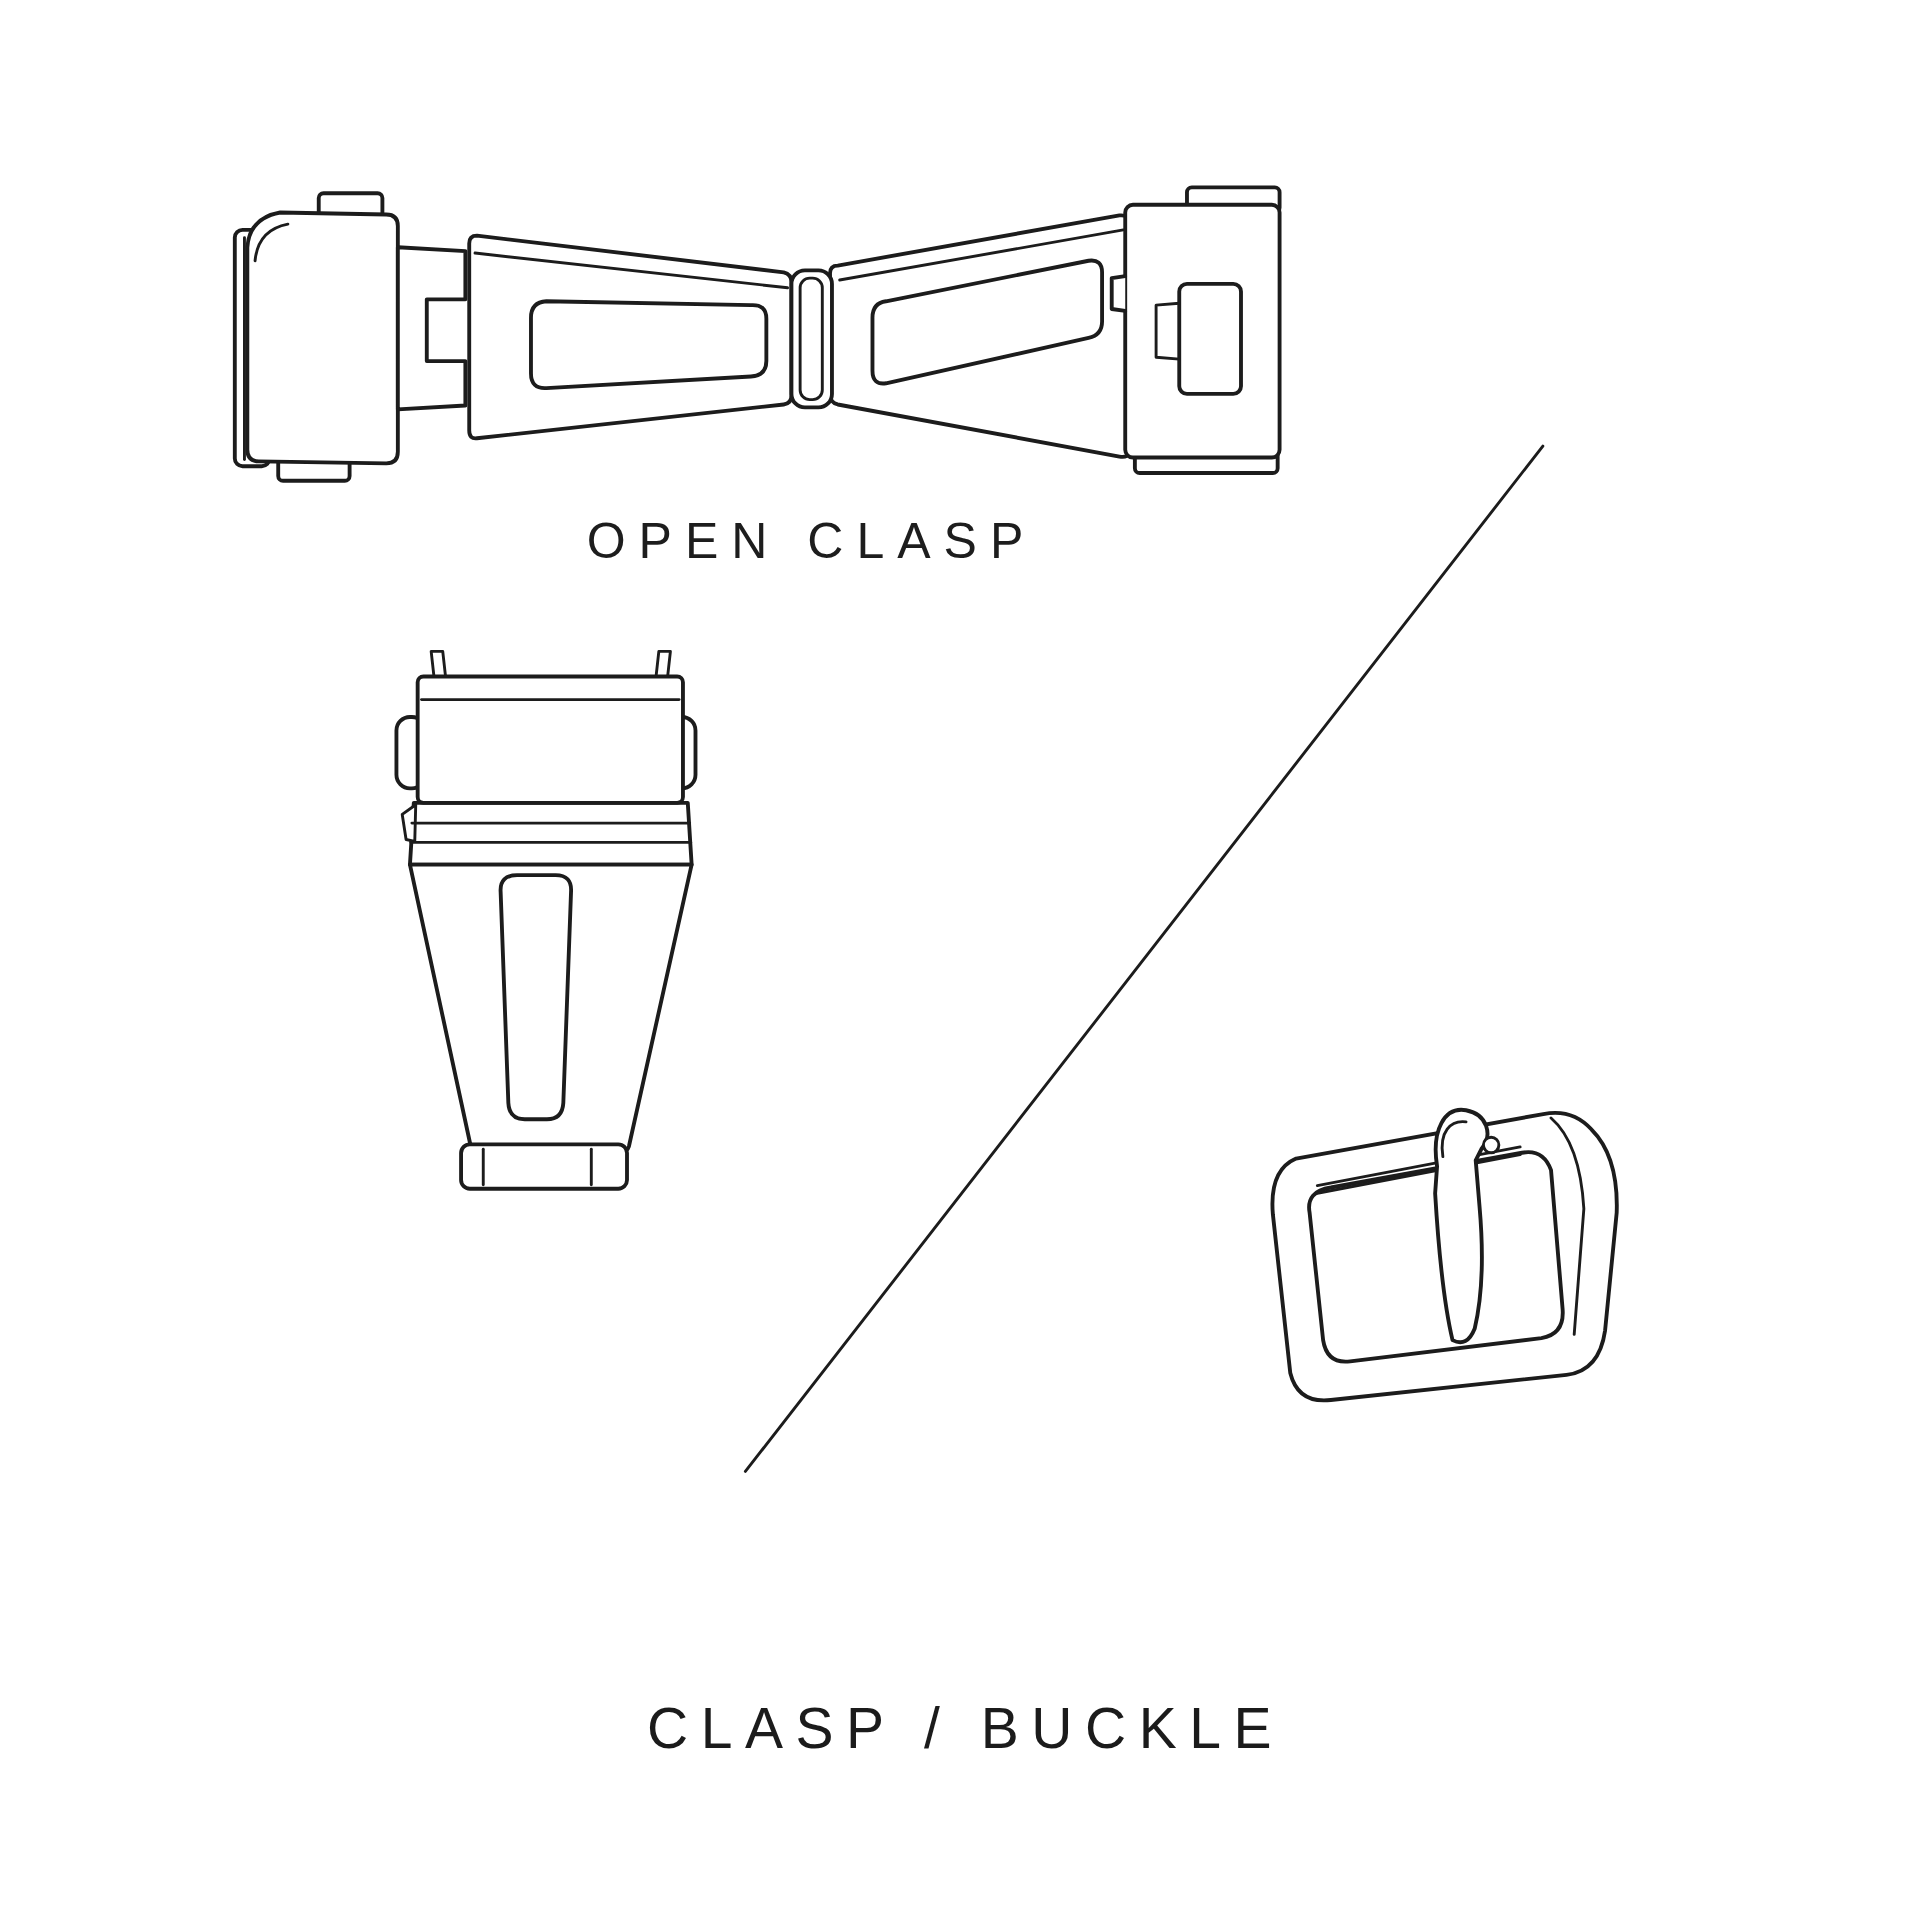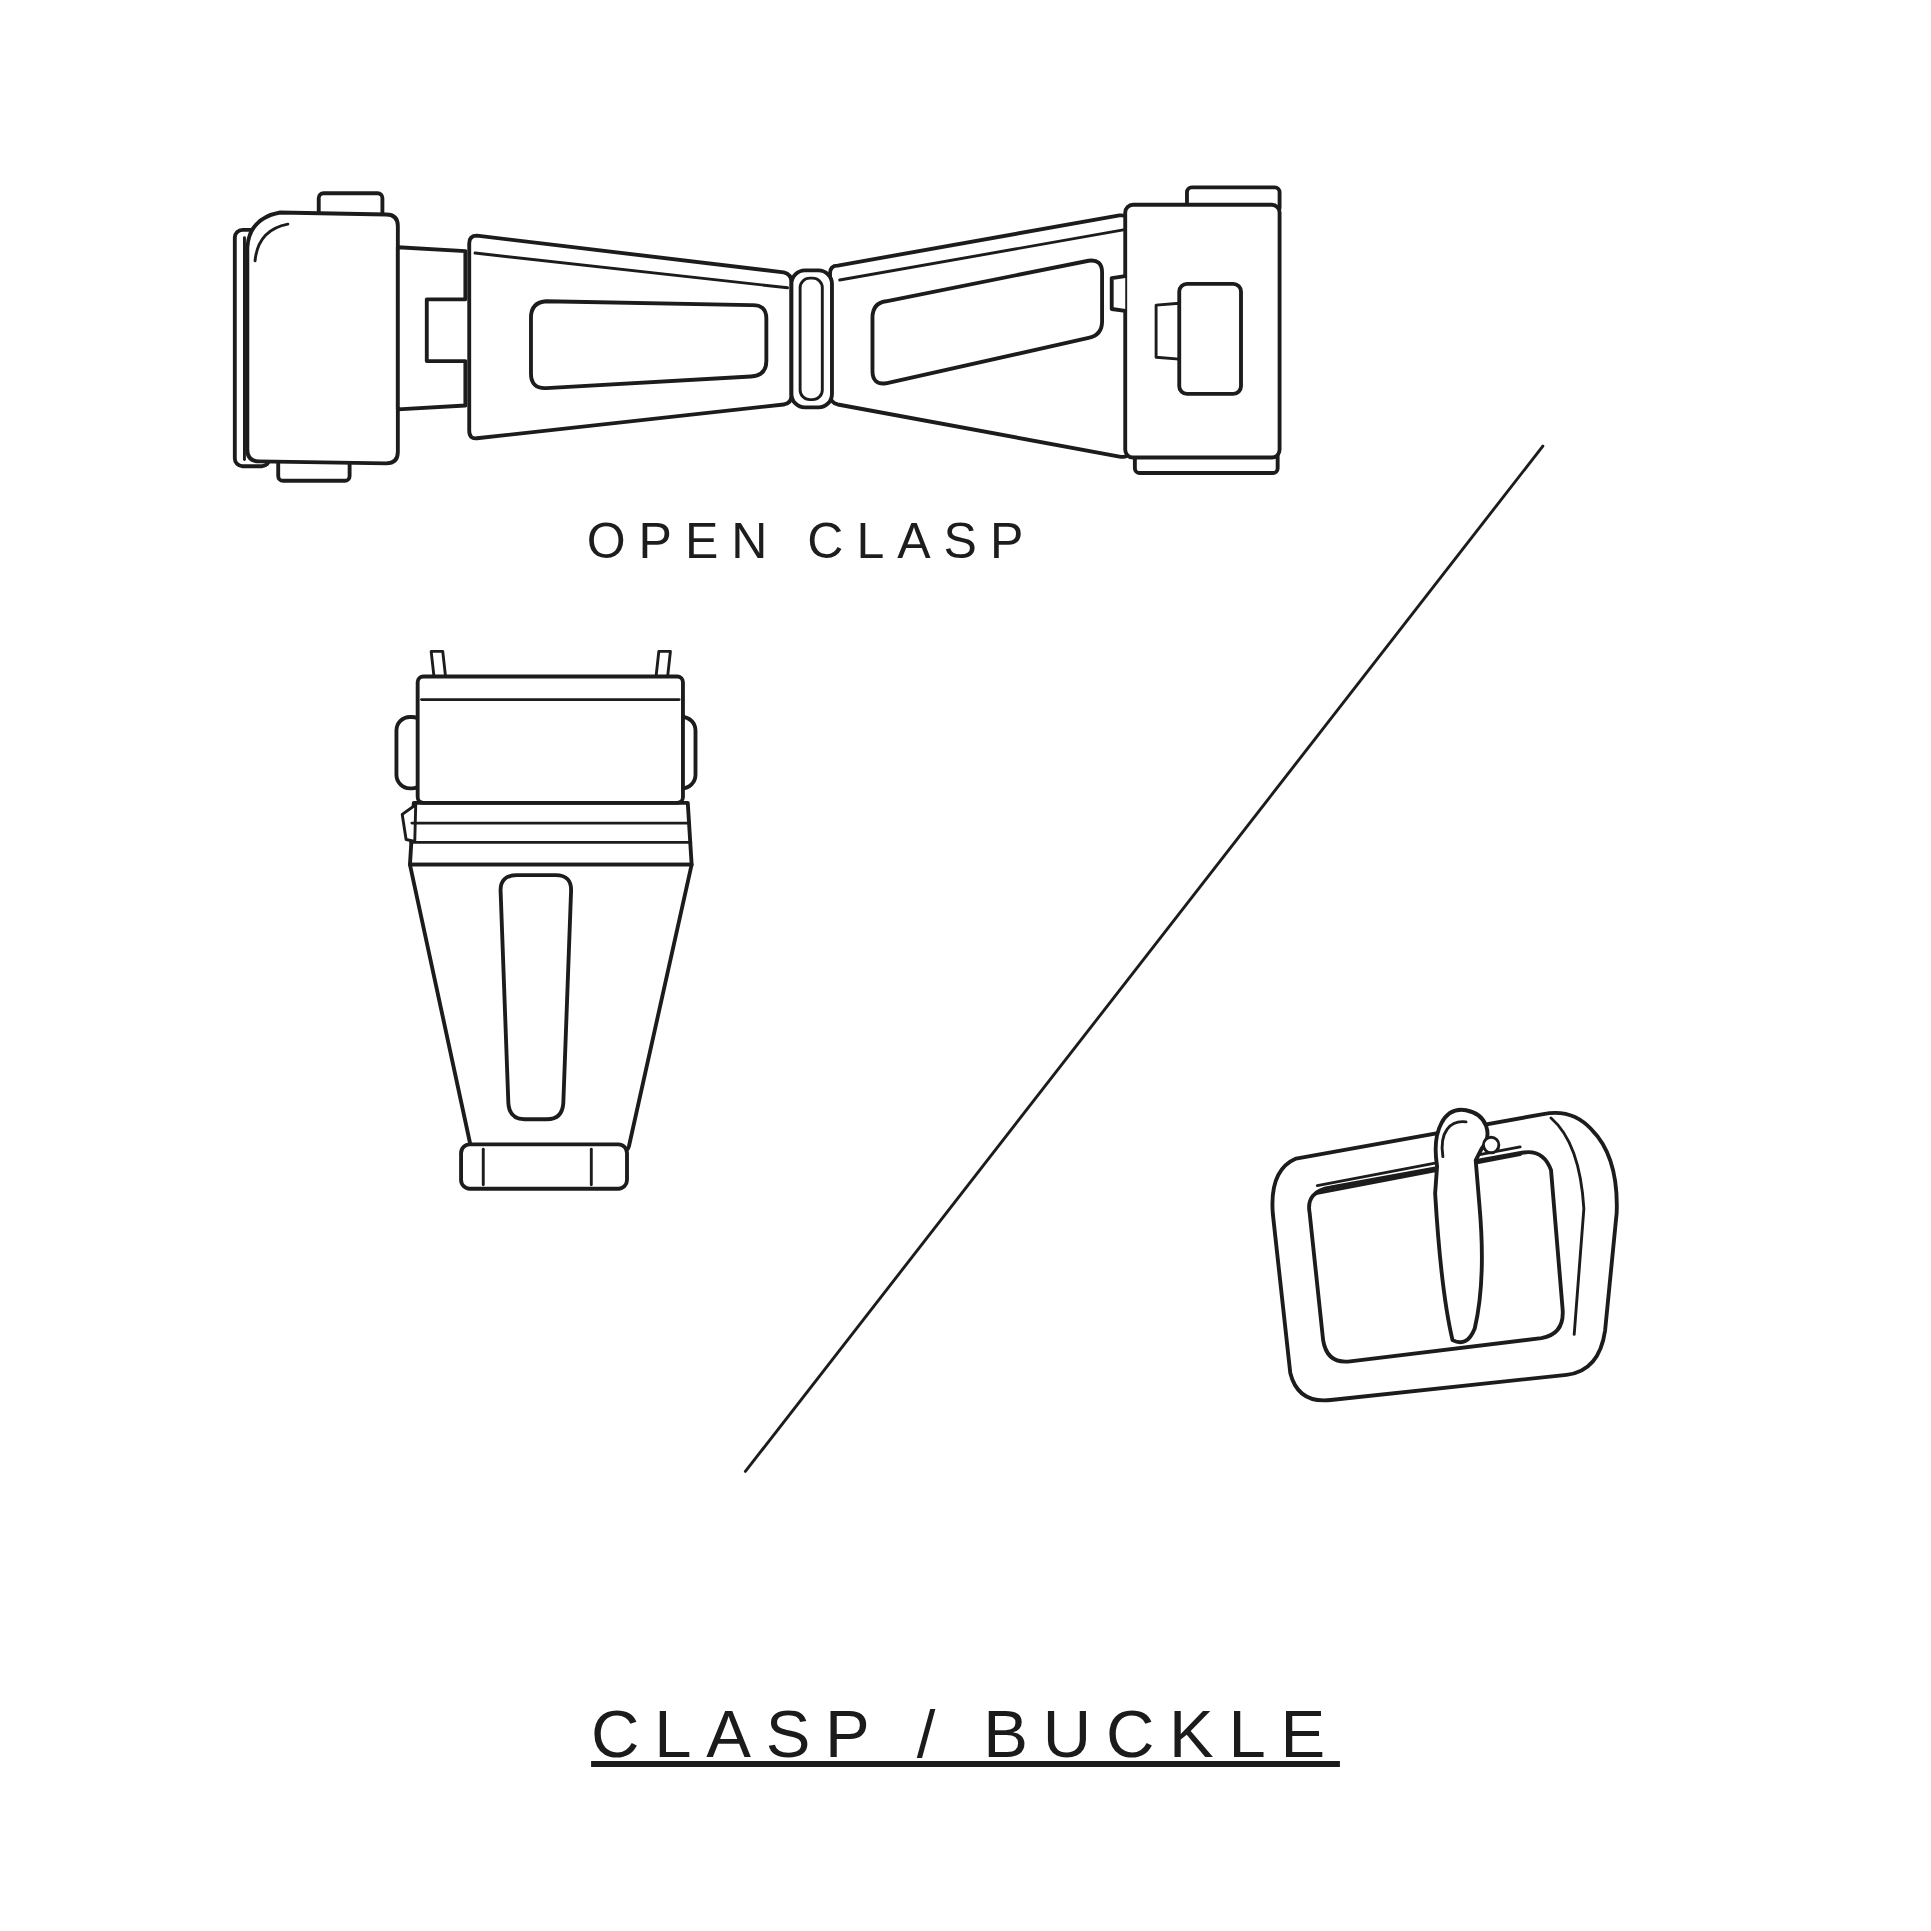--- a/index.html
+++ b/index.html
@@ -21,26 +21,25 @@
     font-size:50px;
     letter-spacing:0.26em;
     color:#1d1d1d;
     text-align:center;
     white-space:nowrap;
   }
   .title{
     position:absolute;
     left:0;top:1695px;width:1931px;
     font-weight:300;
-    font-size:67px;
+    font-size:57px;
     letter-spacing:0.22em;
     color:#1b1b1b;
     text-align:center;
     white-space:nowrap;
-    text-decoration:underline;
   }
   .divider{position:absolute;left:0;top:0;width:1931px;height:1931px;pointer-events:none;}
 </style>
 </head>
 <body>
 
 <div class="canvas">
 
   <div class="fig" style="left:212px;top:172px;">
     <svg width="1101" height="328" viewBox="0 0 1140 340">

